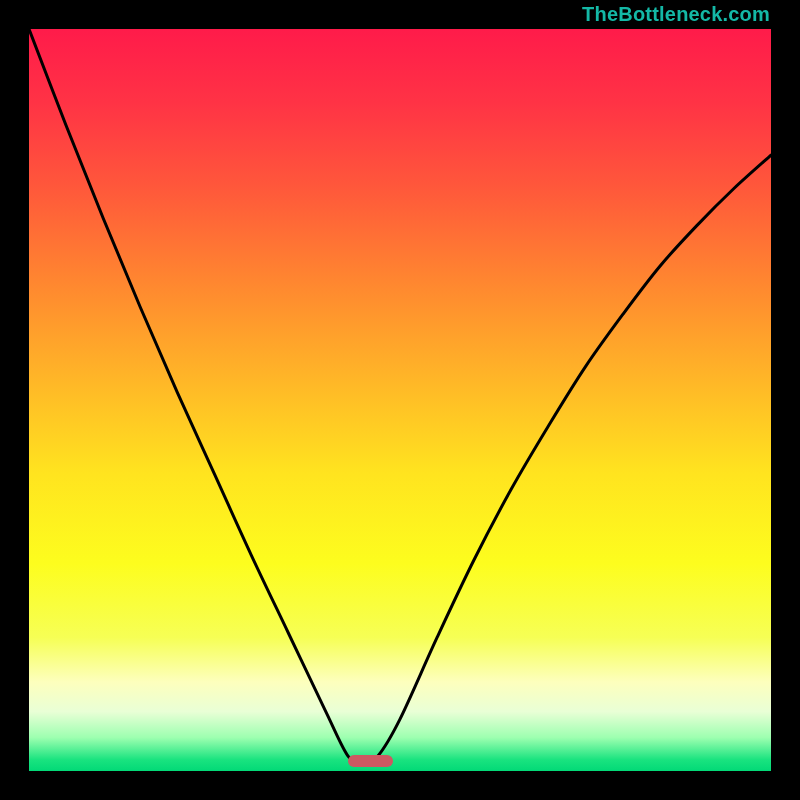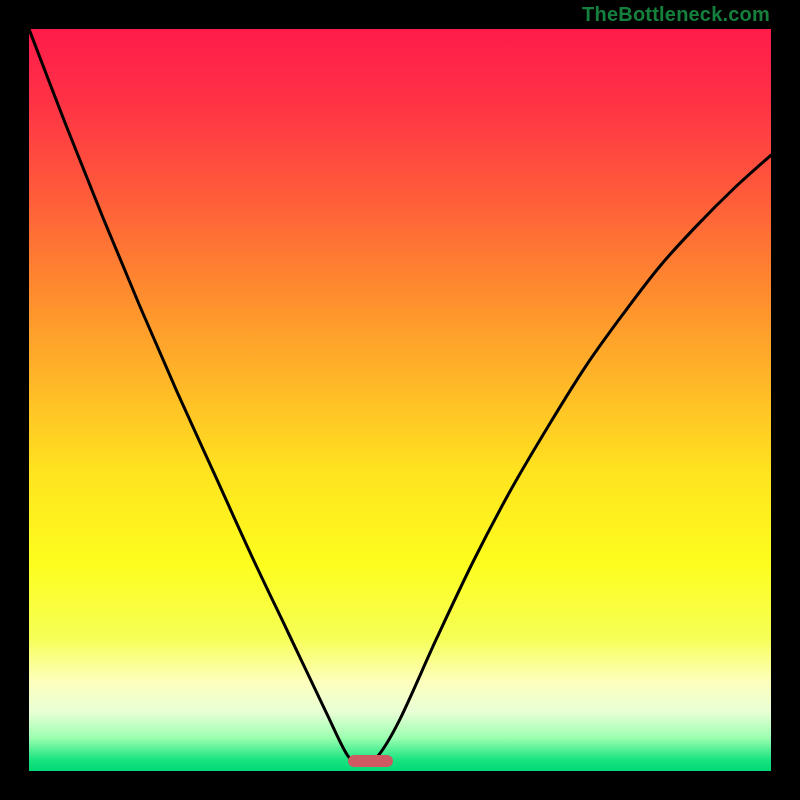--- a/index.html
+++ b/index.html
@@ -28,21 +28,21 @@
     position: absolute;
     inset: 0;
   }
   .watermark {
     position: absolute;
     top: 3px;
     right: 30px;
     font-family: Arial, Helvetica, sans-serif;
     font-size: 20px;
     font-weight: 600;
-    color: #15803d;
+    color: #14b8a6;
     letter-spacing: 0.2px;
   }
   .curve {
     position: absolute;
     inset: 0;
   }
   .marker {
     position: absolute;
     height: 12px;
     border-radius: 6px;

